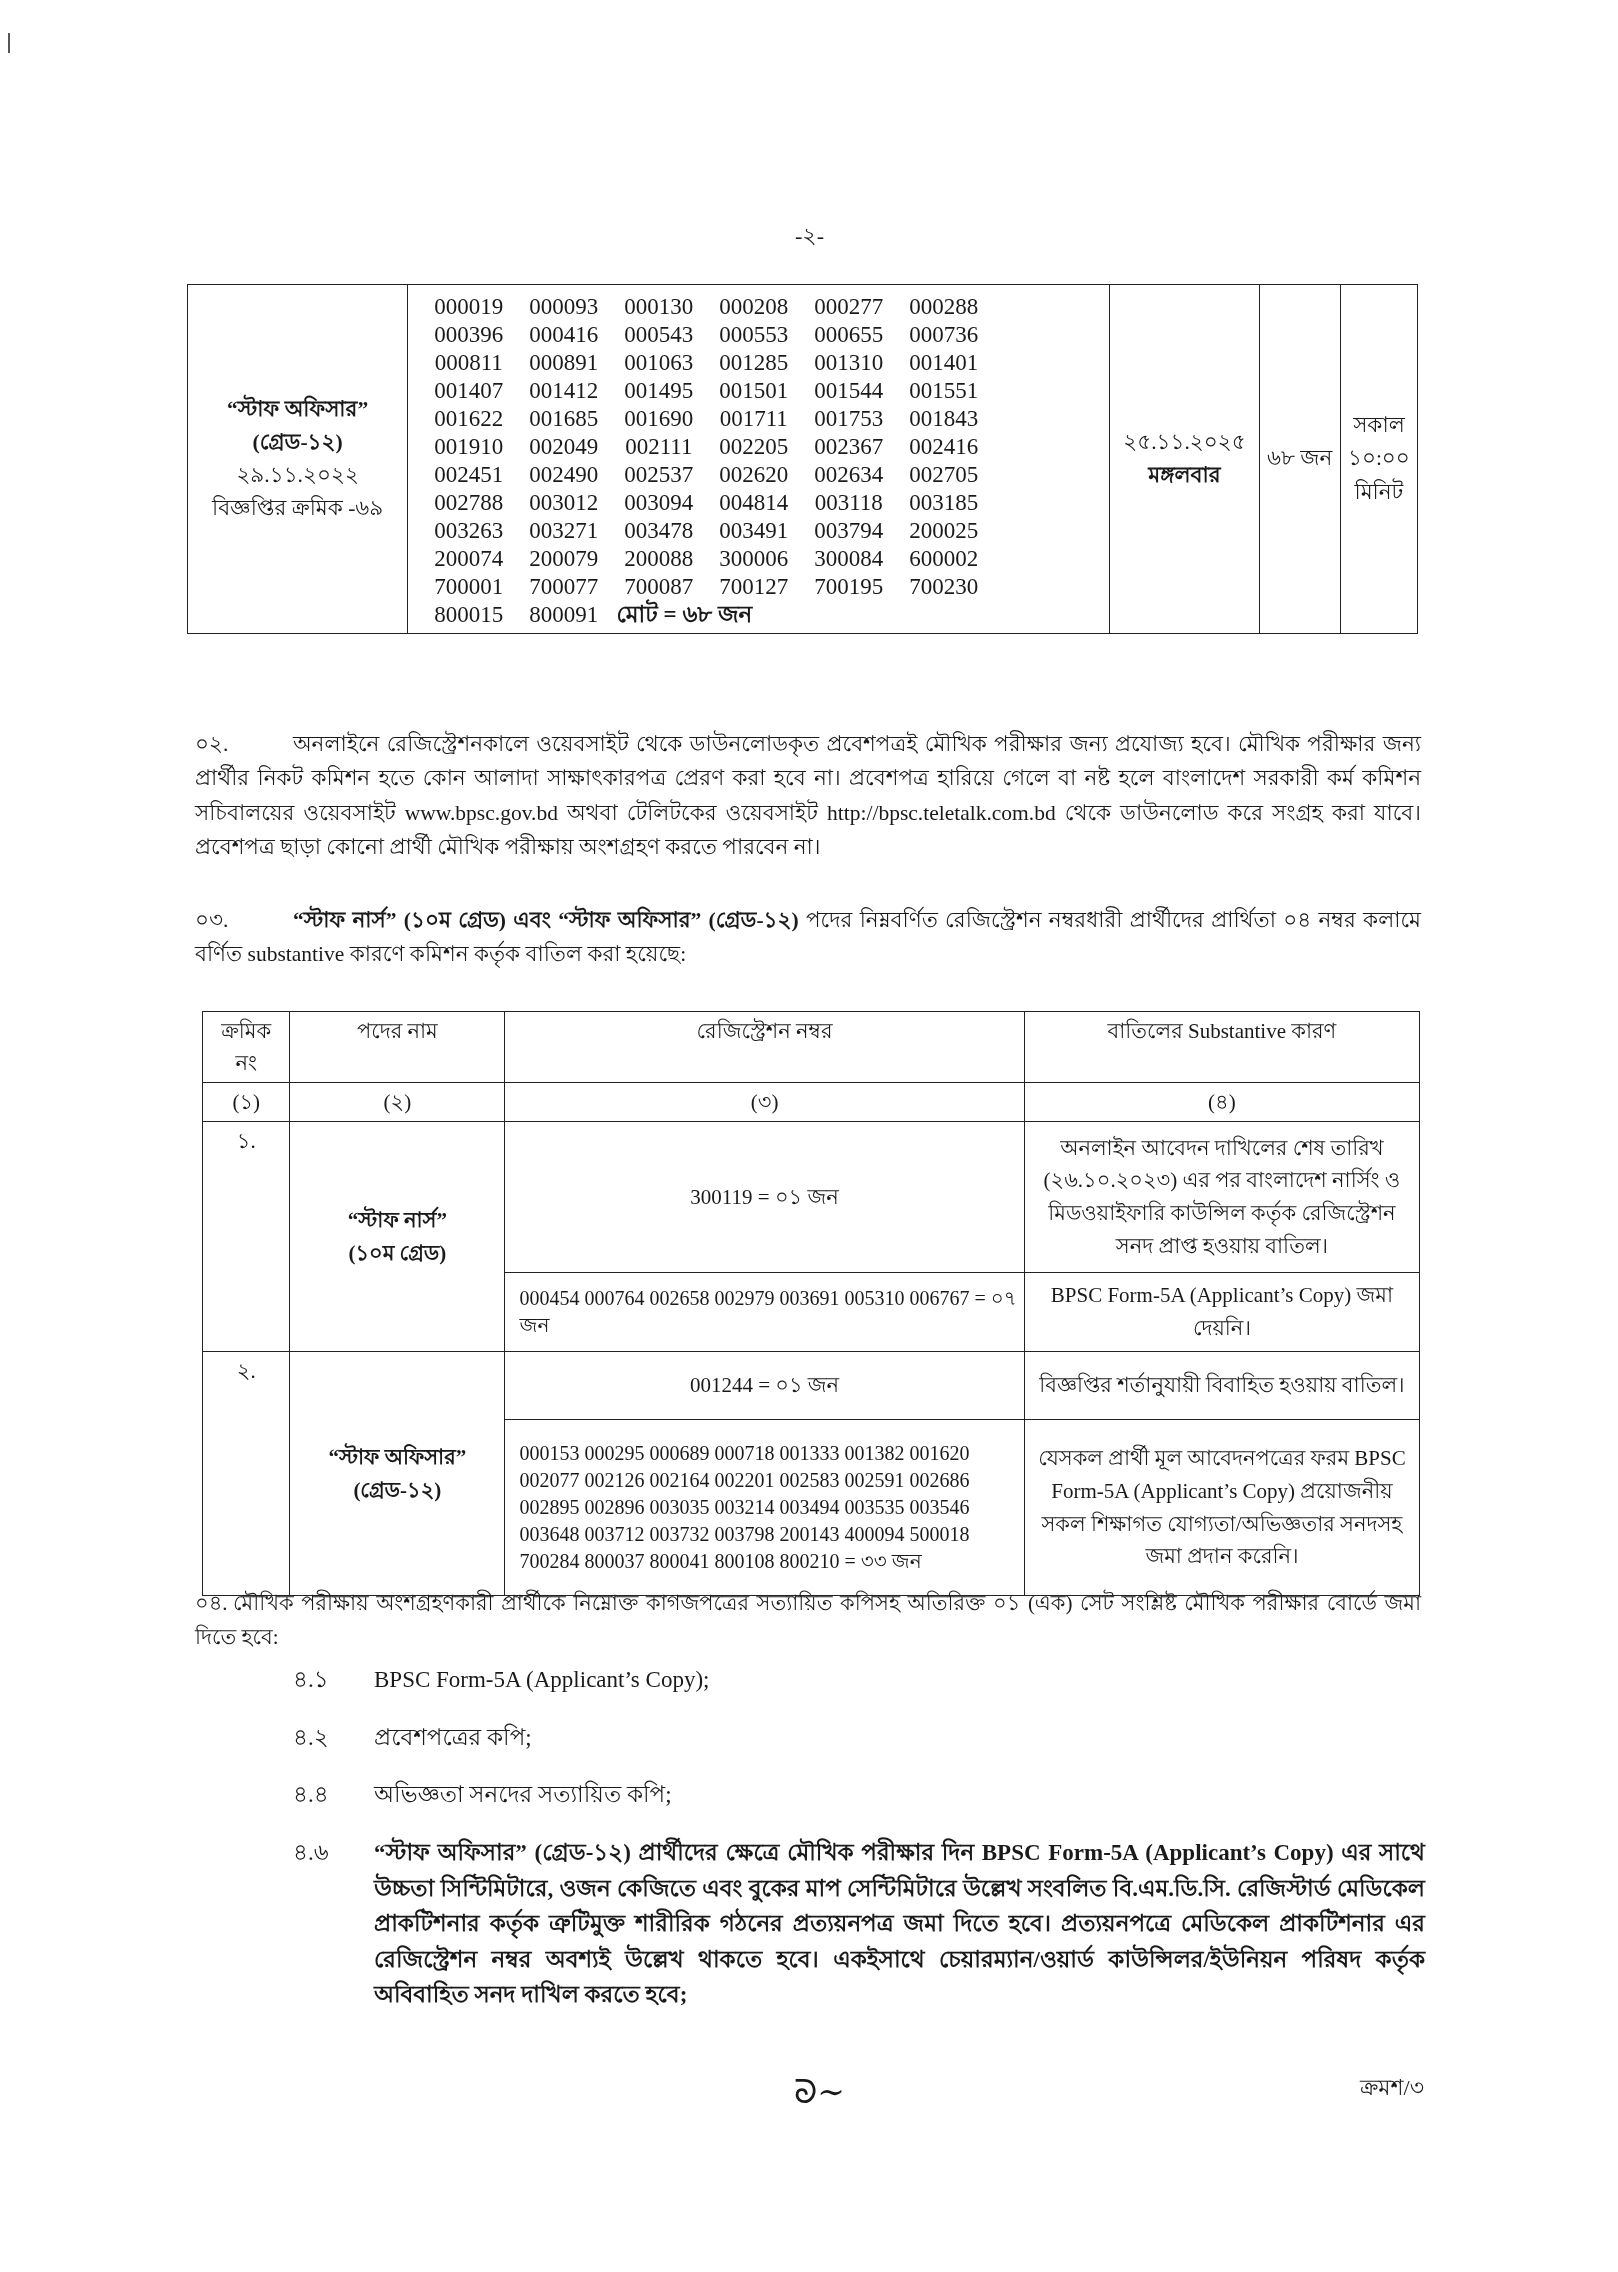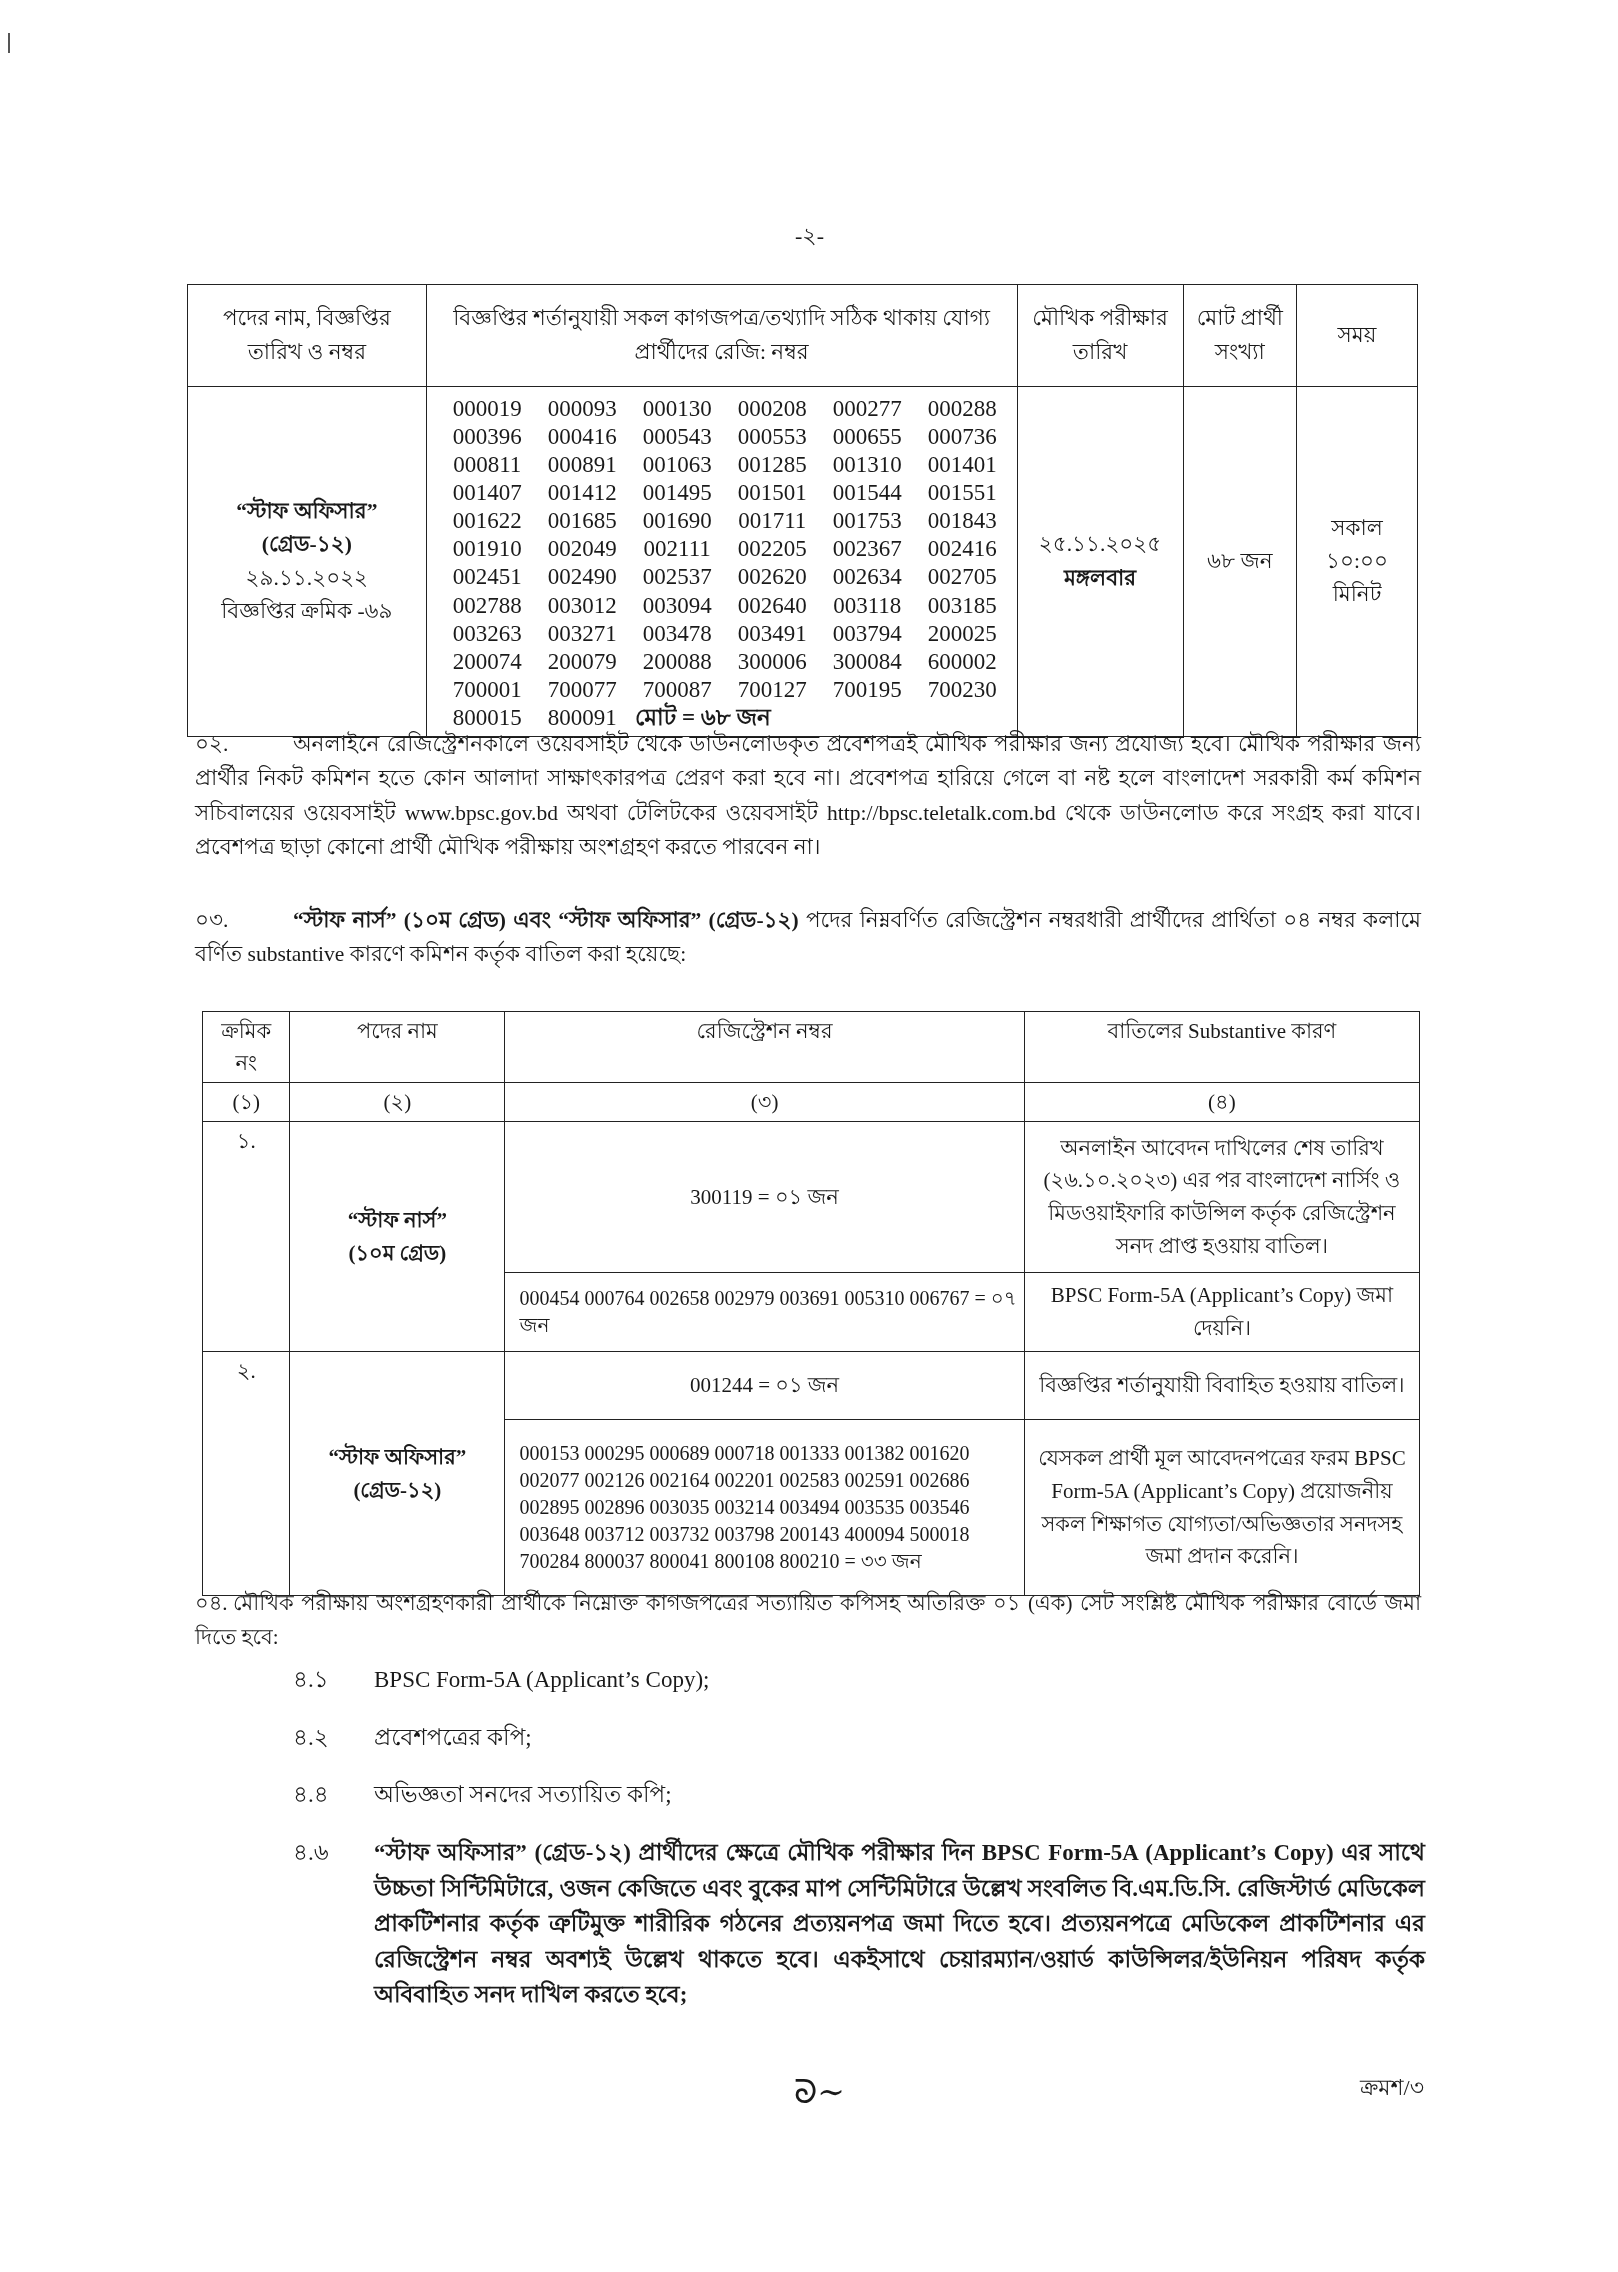--- a/index.html
+++ b/index.html
@@ -63,27 +63,20 @@
 </style>
 </head>
 <body>
 
 <div class="margin-mark"></div>
 
 <div class="page-number">-২-</div>
 
 <table class="t1">
   <tbody>
-      <tr>
-    <th class="col1">পদের নাম, বিজ্ঞপ্তির তারিখ ও নম্বর</th>
-    <th class="col2">বিজ্ঞপ্তির শর্তানুযায়ী সকল কাগজপত্র/তথ্যাদি সঠিক থাকায় যোগ্য প্রার্থীদের রেজি: নম্বর</th>
-    <th class="col3">মৌখিক পরীক্ষার তারিখ</th>
-    <th class="col4">মোট প্রার্থী সংখ্যা</th>
-    <th class="col5">সময়</th>
-  </tr>
   <tr>
     <td class="post-cell">
       <div class="bold">“স্টাফ অফিসার”</div>
       <div class="bold">(গ্রেড-১২)</div>
       <div>২৯.১১.২০২২</div>
       <div>বিজ্ঞপ্তির ক্রমিক -৬৯</div>
     </td>
     <td class="reg-grid">
       <div id="reg-grid-rows">
             <div class="reg-row">
@@ -139,21 +132,21 @@
               <span>002490</span>
               <span>002537</span>
               <span>002620</span>
               <span>002634</span>
               <span>002705</span>
             </div>
             <div class="reg-row">
               <span>002788</span>
               <span>003012</span>
               <span>003094</span>
-              <span>002640</span>
+              <span>004814</span>
               <span>003118</span>
               <span>003185</span>
             </div>
             <div class="reg-row">
               <span>003263</span>
               <span>003271</span>
               <span>003478</span>
               <span>003491</span>
               <span>003794</span>
               <span>200025</span>

